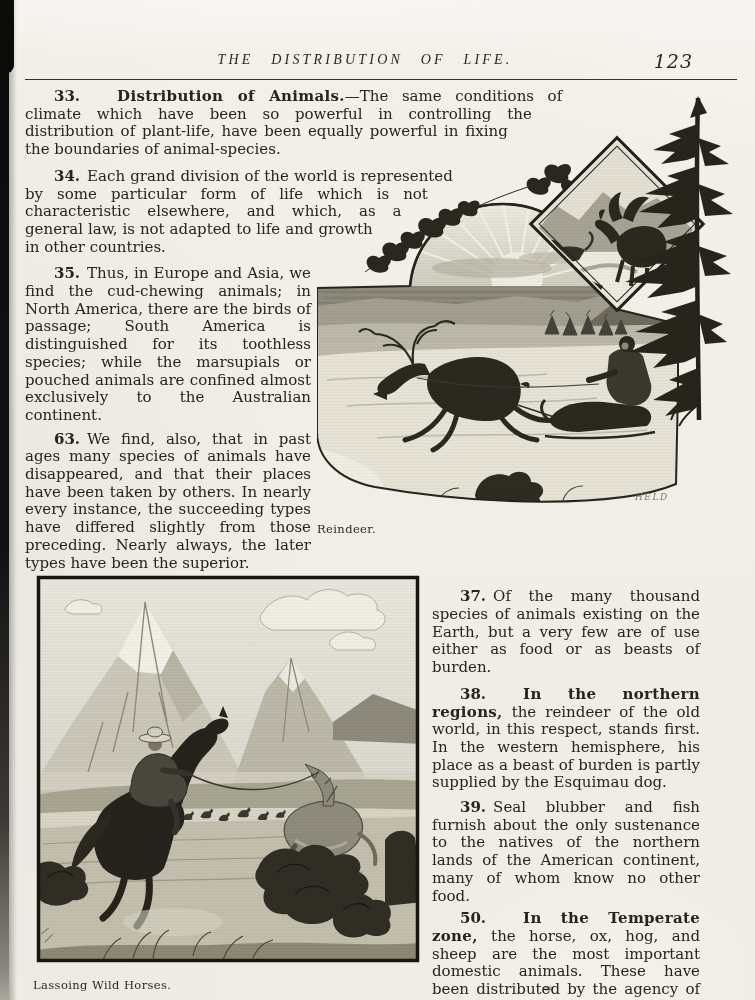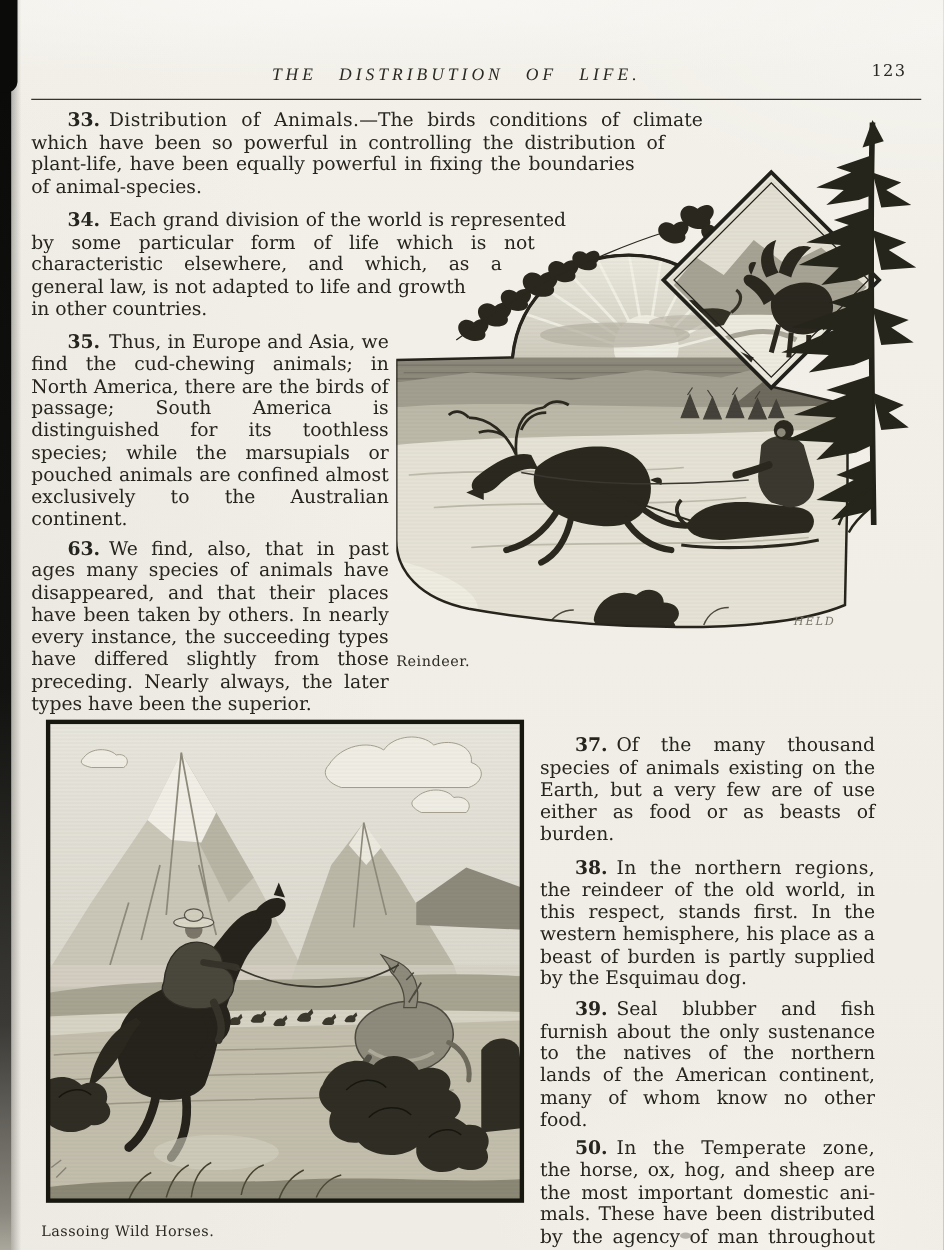--- a/index.html
+++ b/index.html
@@ -17,30 +17,30 @@
     background:linear-gradient(180deg,#0a0a09 0%,#121210 55%,#3b3a36 82%,#8a877e 97%,#aaa79d 100%);}
   .scan-edge-fade{position:absolute;left:9px;top:0;width:8px;height:100%;
     background:linear-gradient(90deg,rgba(40,39,34,.30),rgba(40,39,34,0));}
   .scan-corner{position:absolute;left:0;top:0;width:14px;height:74px;background:#0b0b0a;border-radius:0 0 9px 0;}
   .scan-speck{position:absolute;left:544px;top:986px;width:9px;height:5px;border-radius:50%;background:rgba(70,68,60,.35);}
 
   .header{position:absolute;left:25px;top:49px;width:712px;text-align:center;}
   .title{display:inline-block;position:relative;left:-16px;
     font-family:"Liberation Serif","DejaVu Serif",serif;font-style:italic;
     font-size:14px;letter-spacing:3.2px;word-spacing:11px;color:#2b2923;}
-  .pagenum{position:absolute;right:12px;top:1px;font-size:13px;letter-spacing:1px;color:#2b2923;}
+  .pagenum{position:absolute;right:44px;top:1px;font-size:19px;letter-spacing:1px;color:#2b2923;font-style:italic;}
   .rule{position:absolute;left:25px;top:79px;width:712px;border-top:1.6px solid #35332c;}
 
   .content{position:absolute;left:25px;top:88px;width:712px;
     font-size:15px;line-height:17.7px;text-align:justify;}
   .para{margin:0 0 9px 0;text-indent:29px;}
   #p35{margin-bottom:6px}
   #p36{margin-bottom:0}
   .pnum{margin-right:7px;font-weight:bold;}
-  .plead{font-weight:normal;letter-spacing:.3px;}
+  .plead{font-weight:bold;letter-spacing:.3px;margin-left:30px;}
 
   .fig1{float:right;width:420px;height:449px;margin-left:6px;position:relative;
     shape-outside:polygon(0% 44%,10% 38%,22% 31%,33% 24%,43% 16%,53% 9%,64% 3%,80% 0%,100% 0%,100% 100%,0% 100%);
     shape-margin:7px;}
   .figcap{font-size:11.5px;letter-spacing:.4px;text-align:left;text-indent:0;color:#2b2923;line-height:15px;}
   .fig1 .figcap{padding-right:44px;margin-top:2px;}
 
   .section-b{clear:both;display:flex;align-items:flex-start;}
   .fig2wrap{margin-left:8px;width:390px;flex:none;}
   .fig2wrap .figcap{margin-top:7px;}
@@ -201,21 +201,21 @@
           <path d="M381,280 L352,292 L366,296 L336,312 L362,314 L348,328 L374,322 L381,318 Z"></path>
           <path d="M381,50 L404,58 L392,64 L412,76 L388,78 Z M381,96 L408,106 L394,112 L416,126 L388,128 Z M381,158 L410,168 L396,174 L414,186 L388,188 Z M381,226 L406,236 L394,242 L410,254 L388,256 Z"></path>
           <path d="M382,300 C368,310 358,320 354,332 M382,316 C372,324 366,330 362,338" stroke="#26251b" stroke-width="2" fill="none"></path>
         </g>
 
         <text x="318" y="412" font-size="9" font-style="italic" letter-spacing="1.5" fill="#7a766a">HELD</text>
       </svg>
       <div class="figcap">Reindeer.</div>
     </div>
 
-    <p class="para" id="p33"><span class="pnum">33.</span><span class="plead">Distribution of Animals.</span><span class="psep">—</span><span class="ptext">The birds conditions of climate which have been so powerful in controlling the distribution of plant-life, have been equally powerful in fixing the boundaries of animal-species.</span></p>
+    <p class="para" id="p33"><span class="pnum">33.</span><span class="plead">Distribution of Animals.</span><span class="psep">—</span><span class="ptext">The same conditions of climate which have been so powerful in controlling the distribution of plant-life, have been equally powerful in fixing the boundaries of animal-species.</span></p>
     <p class="para" id="p34"><span class="pnum">34.</span><span class="ptext">Each grand division of the world is represented by some particular form of life which is not characteristic elsewhere, and which, as a general law, is not adapted to life and growth in other countries.</span></p>
     <p class="para" id="p35"><span class="pnum">35.</span><span class="ptext">Thus, in Europe and Asia, we find the cud-chewing animals; in North Amer­ica, there are the birds of passage; South America is distinguished for its toothless species; while the mar­supials or pouched animals are con­fined almost exclusively to the Aus­tralian continent.</span></p>
     <p class="para" id="p36"><span class="pnum">63.</span><span class="ptext">We find, also, that in past ages many species of animals have disappeared, and that their places have been taken by others. In nearly every instance, the succeed­ing types have differed slightly from those preceding. Nearly always, the later types have been the superior.</span></p>
 
     <div class="section-b">
       <div class="fig2wrap">
         <svg width="390" height="394" viewBox="0 0 390 394">
           <defs>
             <linearGradient id="sky2" x1="0" y1="0" x2="0" y2="1">
               <stop offset="0" stop-color="#e8e6dd"></stop>

